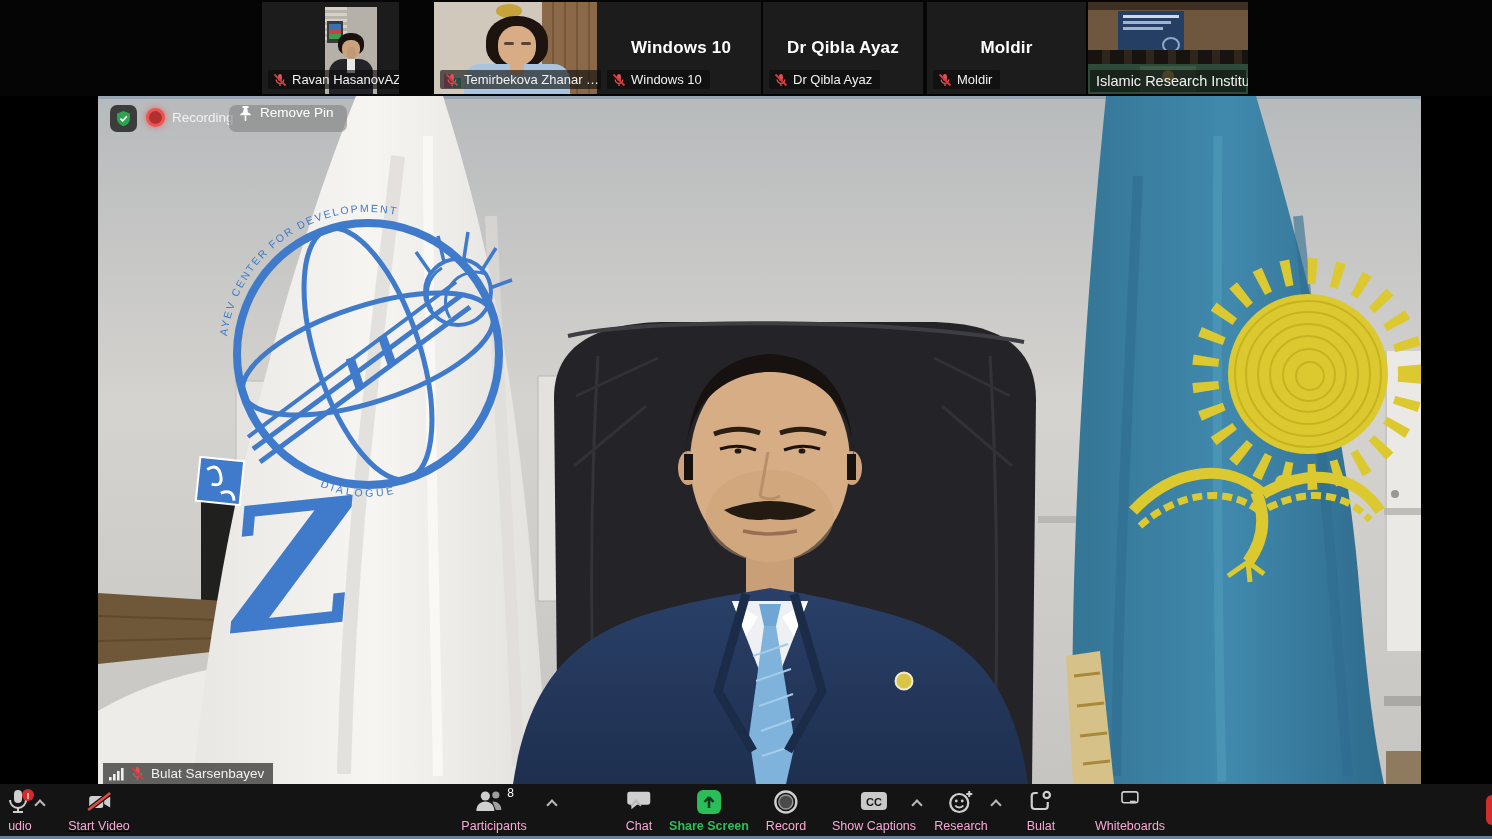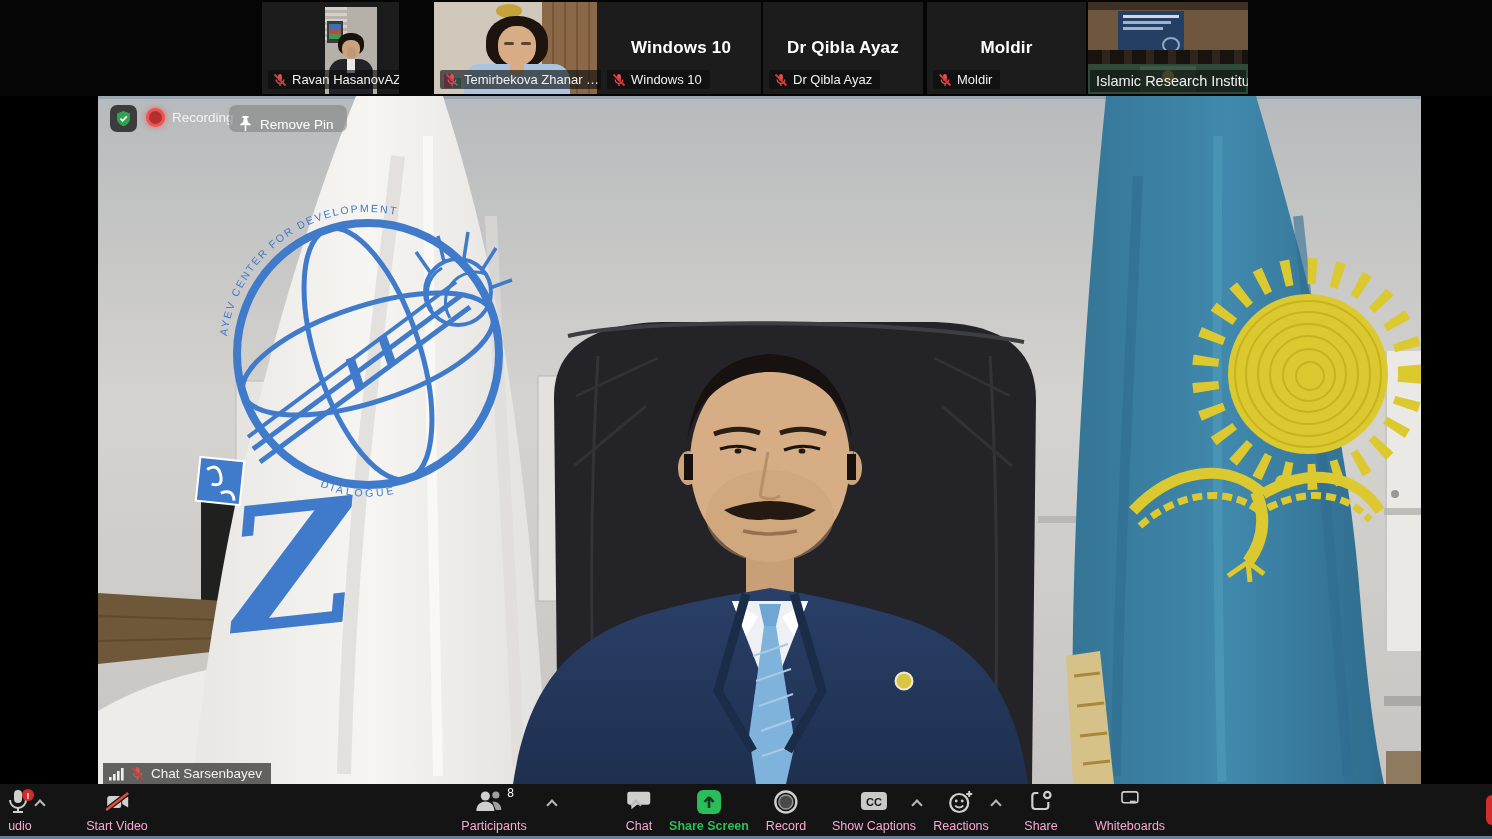--- a/index.html
+++ b/index.html
@@ -15,21 +15,21 @@
        border-radius:2px;white-space:nowrap;}
   .tag.wide{left:2px;right:2px;bottom:2px;font-size:14.5px;padding:3px 6px;border-radius:0;}
   
   .stage{position:absolute;left:98px;top:96px;width:1323px;height:688px;background:#c9c7c3;overflow:hidden;}
   .badge-shield{position:absolute;left:12px;top:9px;width:27px;height:27px;border-radius:7px;
                 background:#3c3c3c;display:flex;align-items:center;justify-content:center;}
   .rec{position:absolute;left:48px;top:12px;display:flex;align-items:center;gap:7px;}
   .rec-dot{width:13px;height:13px;border-radius:50%;background:#b33030;border:3px solid #ef5350;
            box-shadow:0 0 6px rgba(239,83,80,.8);}
   .rec-label{color:#f2f2f2;font-size:13.5px;}
-  .pin-btn{position:absolute;left:131px;top:9px;height:27px;display:flex;align-items:flex-end;gap:7px;
+  .pin-btn{position:absolute;left:131px;top:9px;height:27px;display:flex;align-items:flex-start;gap:7px;
            background:rgba(128,128,128,.58);border-radius:7px;padding:0 13px 0 9px;color:#fff;
            font-size:13.5px;}
   .speaker-tag{position:absolute;left:5px;bottom:0;display:flex;align-items:center;gap:6px;
                background:rgba(12,12,12,.62);color:#f2f2f2;font-size:13.5px;padding:3px 9px 3px 6px;}
   
   .toolbar{position:absolute;left:0;top:784px;width:1492px;height:52px;background:#141414;}
   .tb-btn{position:absolute;top:5px;height:44px;display:flex;flex-direction:column;
           align-items:center;justify-content:space-between;transform:translateX(-50%);}
   .tb-label{color:#f9a8d4;font-size:12.5px;white-space:nowrap;}
   .tb-label.green{color:#2ebd59;}
@@ -340,40 +340,40 @@
         <rect x="4" y="7" width="2.6" height="6.5" fill="#f0f0f0"></rect>
         <rect x="8" y="4" width="2.6" height="9.5" fill="#f0f0f0"></rect>
         <rect x="12" y="1" width="2.6" height="12.5" fill="#f0f0f0"></rect>
       </svg>
       <svg width="15" height="15" viewBox="0 0 14 14">
         <rect x="5.1" y="1" width="3.8" height="7" rx="1.9" fill="#e05252"></rect>
         <path d="M3.2 6.5a3.8 3.8 0 0 0 7.6 0" stroke="#e05252" stroke-width="1.3" fill="none"></path>
         <line x1="7" y1="10.6" x2="7" y2="13" stroke="#e05252" stroke-width="1.3"></line>
         <line x1="1.5" y1="1.5" x2="12.5" y2="12.5" stroke="#d43c3c" stroke-width="1.8"></line>
       </svg>
-      <span>Chat Sarsenbayev</span>
+      <span>Bulat Sarsenbayev</span>
     </div>
   </div>
 
   <div class="toolbar">
 
     <div class="tb-btn" style="left:20px;">
       <svg width="30" height="26" viewBox="0 0 30 26">
         <rect x="9" y="1" width="8" height="13" rx="4" fill="#cfcfcf"></rect>
         <path d="M5 11 a8 8 0 0 0 16 0" stroke="#cfcfcf" stroke-width="2" fill="none"></path>
         <line x1="13" y1="19" x2="13" y2="23" stroke="#cfcfcf" stroke-width="2"></line>
         <line x1="8" y1="23" x2="18" y2="23" stroke="#cfcfcf" stroke-width="2"></line>
         <circle cx="23" cy="6" r="6" fill="#d42a2a"></circle>
         <text x="23" y="9.5" text-anchor="middle" font-size="9" font-weight="bold" fill="#fff">!</text>
       </svg>
       <span class="tb-label">udio</span>
     </div>
     <span class="chev" style="left:36px;"></span>
 
-    <div class="tb-btn" style="left:117px;">
+    <div class="tb-btn" style="left:99px;text-decoration:underline;">
       <svg width="34" height="26" viewBox="0 0 34 26">
         <rect x="7" y="7" width="14" height="12" rx="2.5" fill="#cfcfcf"></rect>
         <polygon points="22,11 28,7.5 28,18.5 22,15" fill="#cfcfcf"></polygon>
         <line x1="6" y1="21" x2="28" y2="4" stroke="#141414" stroke-width="5"></line>
         <line x1="6" y1="21" x2="28" y2="4" stroke="#e04b3f" stroke-width="2.6"></line>
       </svg>
       <span class="tb-label">Start Video</span>
     </div>
 
     <div class="tb-btn" style="left:494px;">
@@ -424,30 +424,30 @@
     <span class="chev" style="left:913px;"></span>
 
     <div class="tb-btn" style="left:961px;">
       <svg width="28" height="25" viewBox="0 0 28 25">
         <circle cx="12" cy="14" r="9" fill="none" stroke="#cfcfcf" stroke-width="2.2"></circle>
         <circle cx="9" cy="12" r="1.4" fill="#cfcfcf"></circle>
         <circle cx="15" cy="12" r="1.4" fill="#cfcfcf"></circle>
         <path d="M8 16.5 a5 5 0 0 0 8 0" stroke="#cfcfcf" stroke-width="2" fill="none"></path>
         <path d="M22 2 v6 M19 5 h6" stroke="#cfcfcf" stroke-width="2"></path>
       </svg>
-      <span class="tb-label">Reactions</span>
+      <span class="tb-label">Research</span>
     </div>
     <span class="chev" style="left:992px;"></span>
 
     <div class="tb-btn" style="left:1041px;">
       <svg width="26" height="25" viewBox="0 0 26 25">
         <path d="M10 4 H7 a3 3 0 0 0 -3 3 v10 a3 3 0 0 0 3 3 h10 a3 3 0 0 0 3 -3 v-4" fill="none" stroke="#cfcfcf" stroke-width="2.2"></path>
         <circle cx="19" cy="6" r="3.2" fill="none" stroke="#cfcfcf" stroke-width="2.2"></circle>
       </svg>
-      <span class="tb-label">Share</span>
+      <span class="tb-label">Bulat</span>
     </div>
 
     <div class="tb-btn" style="left:1130px;gap:12px;">
       <svg width="28" height="25" viewBox="0 0 28 25">
         <rect x="3" y="4" width="22" height="15" rx="3" fill="none" stroke="#cfcfcf" stroke-width="2.2"></rect>
         <line x1="14" y1="18" x2="22" y2="18" stroke="#cfcfcf" stroke-width="3.5"></line>
       </svg>
       <span class="tb-label">Whiteboards</span>
     </div>
 

